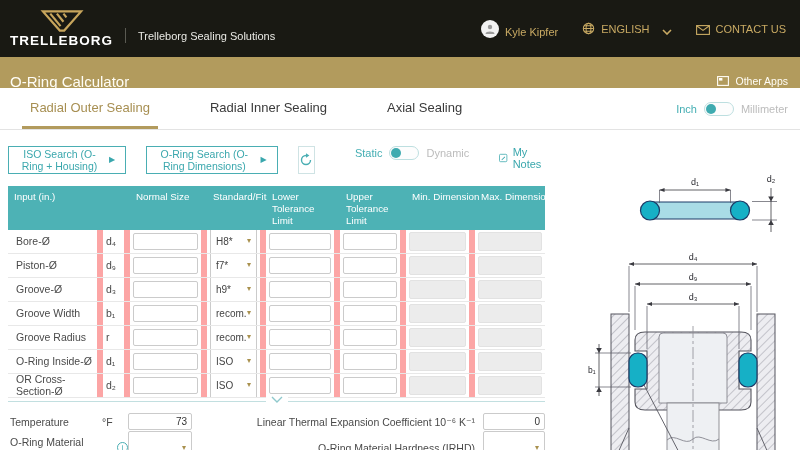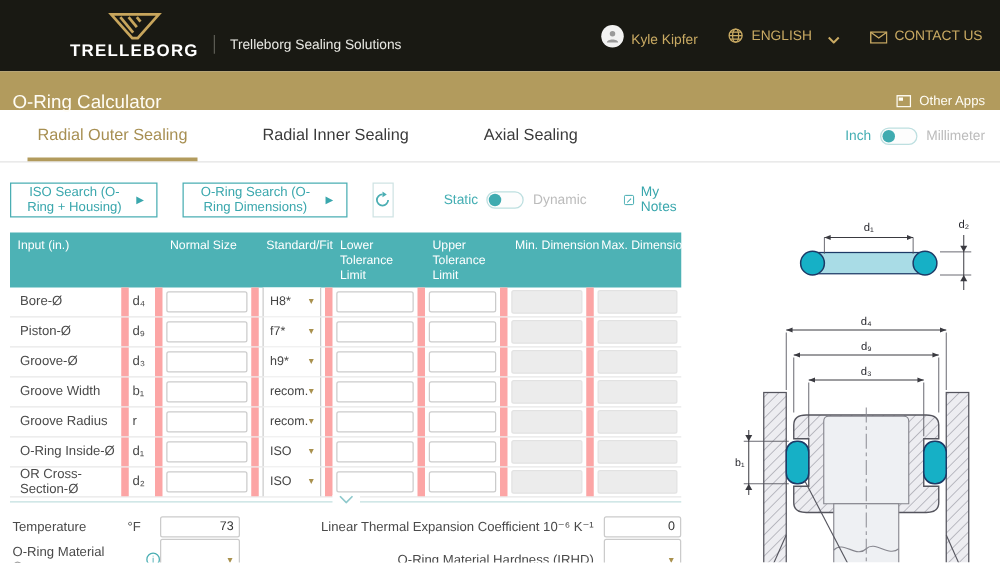--- a/index.html
+++ b/index.html
@@ -1,21 +1,21 @@
 <!DOCTYPE html>
 <html><head>
 <meta charset="utf-8">
 <style>
   * { margin:0; padding:0; box-sizing:border-box; }
   html,body { width:800px; height:450px; overflow:hidden; background:#fff;
     font-family:"Liberation Sans","DejaVu Sans",sans-serif; }
   
   .topbar { height:57px; background:#191913; display:flex; justify-content:space-between; align-items:center; padding:0 14px 0 10px; }
   .brand { display:flex; align-items:flex-end; }
-  .logo-block { display:flex; flex-direction:column; align-items:center; cursor:pointer;margin-left:46px; }
+  .logo-block { display:flex; flex-direction:column; align-items:center; cursor:pointer; }
   .brand-word { color:#fff; font-size:13.5px; font-weight:bold; letter-spacing:1px; margin-top:1px; }
   .brand-divider { width:1px; height:15px; background:#5a5a52; margin:0 12px 5px 12px; }
   .brand-division { color:#e9e9e4; font-size:11px; margin-bottom:6px; }
   .top-right { display:flex; align-items:center; gap:24px; color:#c9aa63; font-size:11px; }
   .tr-item { display:flex; align-items:flex-end; gap:6px; cursor:pointer; }
   .avatar { width:18px; height:18px; border-radius:50%; background:#f2f2f2; display:flex; align-items:center; justify-content:center; }
   
   .appbar { height:31px; background:#b29b5d; display:flex; justify-content:space-between; align-items:center; padding:17px 12px 0 10px; }
   .app-title { color:#fffdf6; font-size:15px; }
   .other-apps { display:flex; align-items:center; gap:6px; color:#fffdf6; font-size:10.5px; cursor:pointer; }
@@ -26,21 +26,21 @@
   .tab.active { color:#a78f52; border-bottom-color:#b29b5d; }
   .unit-toggle { display:flex; align-items:center; gap:7px; font-size:11px; }
   .t-on { color:#44aeb3; } .t-off { color:#bcbcbc; }
   .switch { width:30px; height:14px; border:1px solid #bddfe0; border-radius:8px; background:#fdfdfd; position:relative; cursor:pointer; }
   .switch .knob { position:absolute; left:1px; top:1px; width:10px; height:10px; border-radius:50%; background:#3fabb0; }
   
   .content { display:flex; height:320px; }
   .left-col { width:553px; }
   .right-col { flex:1; position:relative; overflow:hidden; }
   
-  .toolbar { margin:16px 8px 0 8px; display:flex; align-items:center; gap:20px; }
+  .toolbar { margin:16px 8px 0 8px; display:flex; align-items:flex-start; gap:20px; }
   .tbtn { border:1px solid #4aaeb3; background:#fff; color:#3aa7ad; font-size:10.5px; height:28px; padding:0 10px; display:flex; align-items:center; gap:9px; cursor:pointer; font-family:inherit; }
   .play { font-size:8px; line-height:1; }
   .refresh { width:28px; height:28px; border:1px solid #cfe3e4; background:#fff; display:flex; align-items:center; justify-content:center; cursor:pointer; }
   .spacer { flex:1; }
   .mode-toggle { display:flex; align-items:center; gap:7px; font-size:11px; }
   .mynotes { display:flex; align-items:center; gap:5px; color:#3aa7ad; font-size:11px; cursor:pointer; margin-left:10px; }
   
   .ptable { margin:12px 0 0 8px; width:537px; }
   .thead, .trow { display:grid; grid-template-columns:95px 27px 77px 59px 74px 66px 69px 70px; }
   .thead { background:#4db2b5; min-height:34px; }

